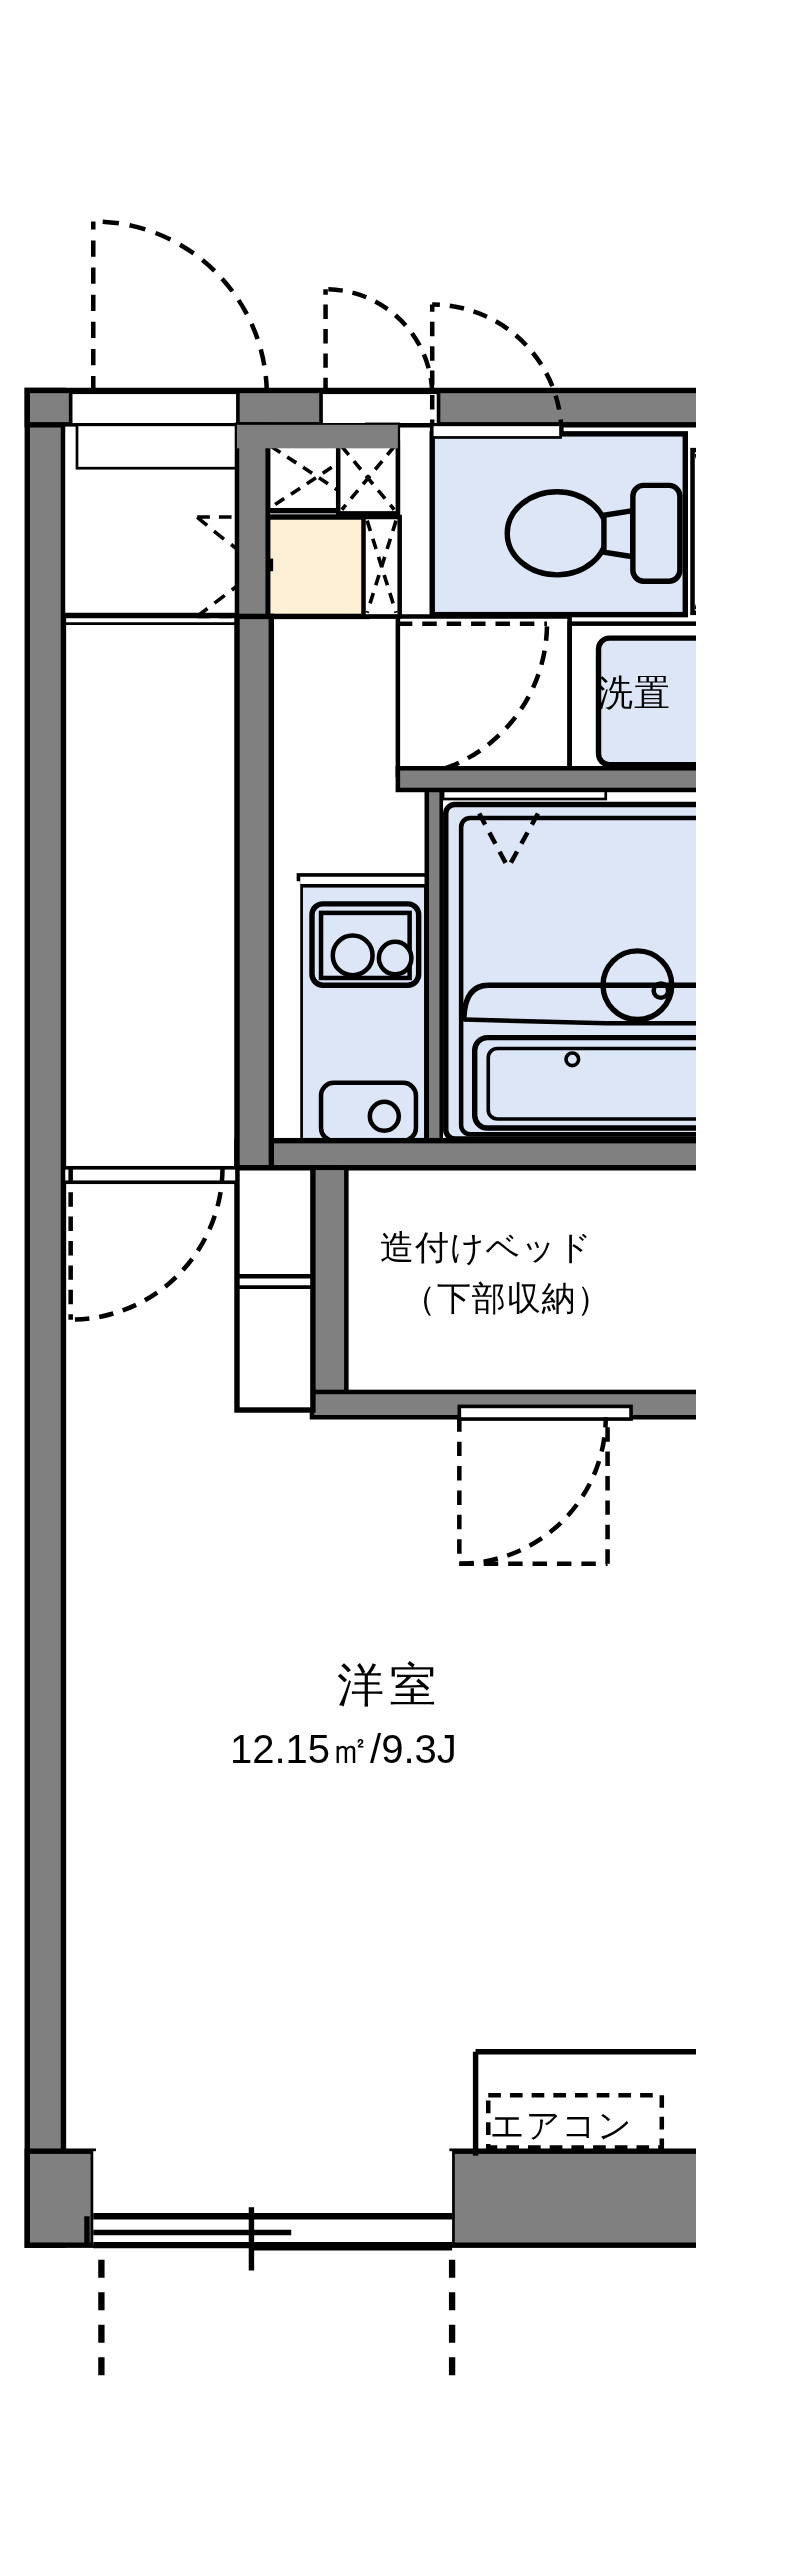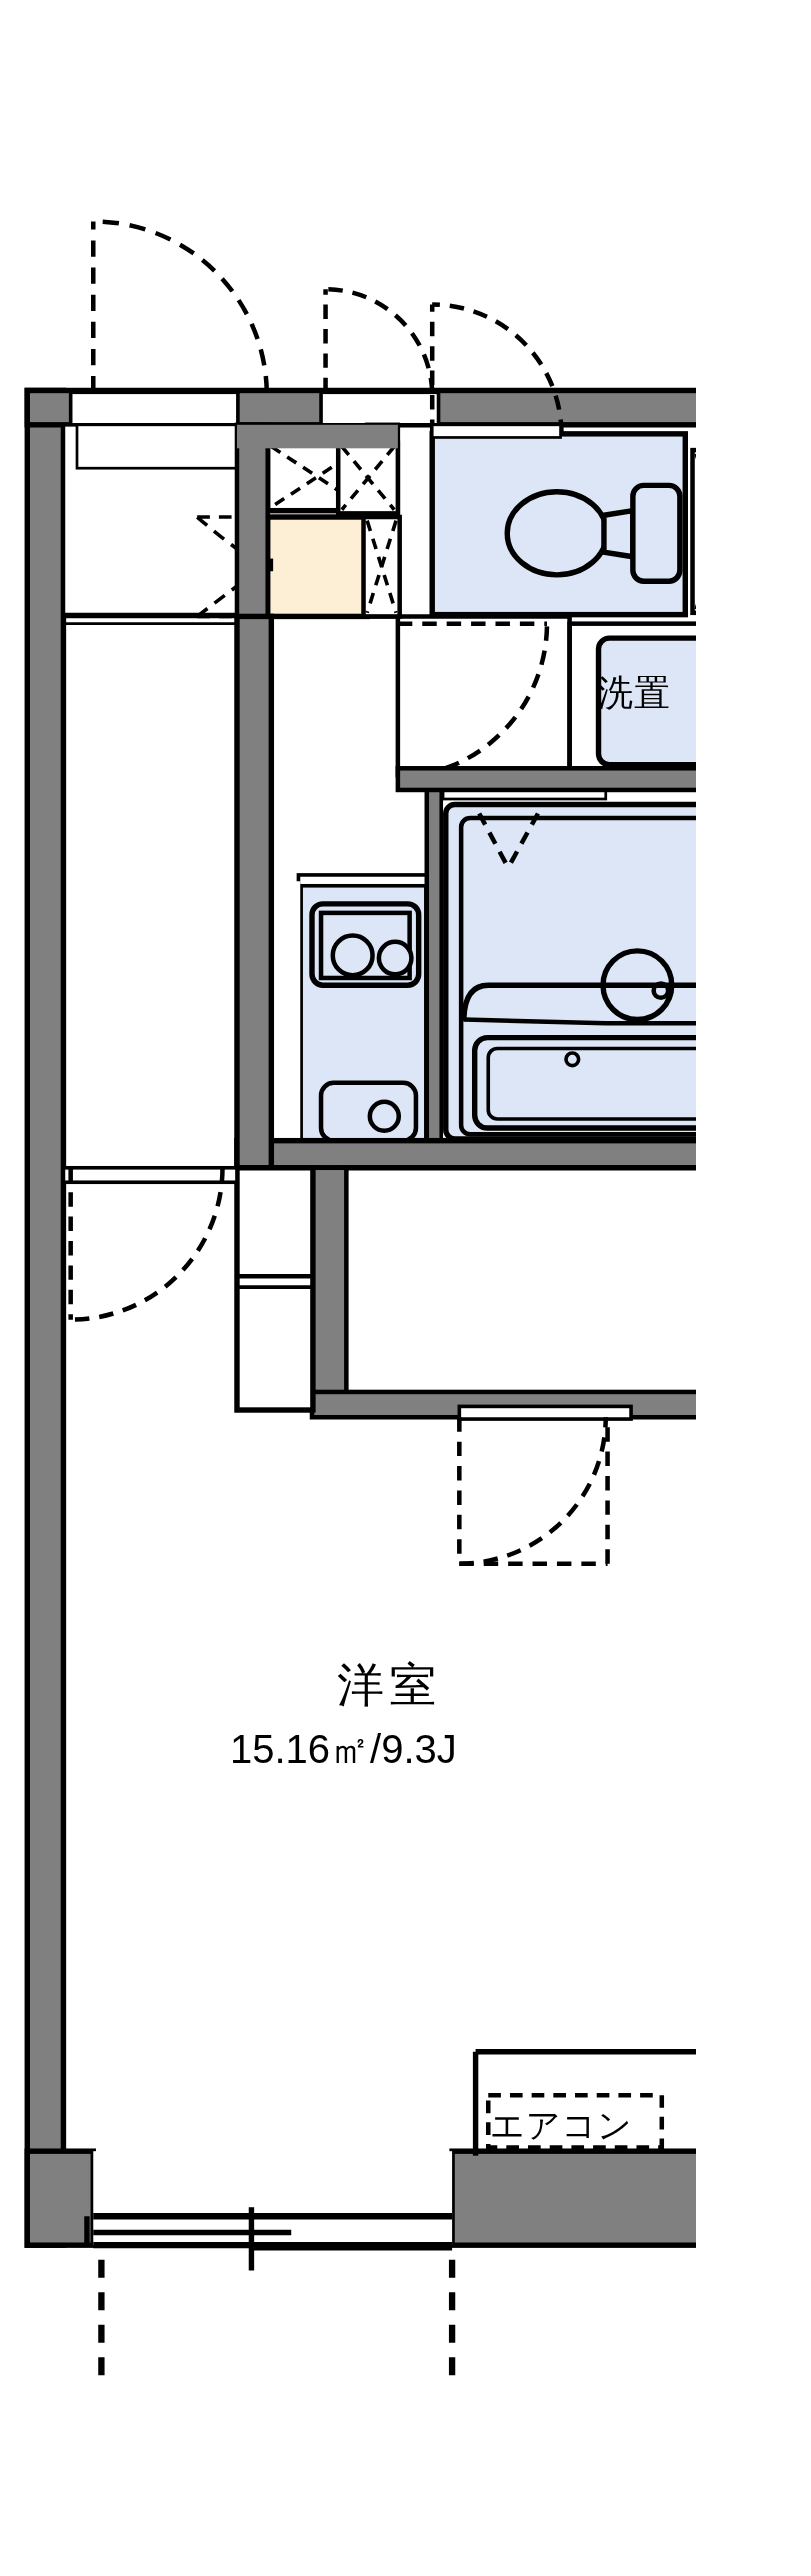--- a/index.html
+++ b/index.html
@@ -290,22 +290,24 @@
       <line x1="278" y1="2488" x2="500" y2="2488" stroke="#000000" stroke-width="4"></line>
 
       <line x1="112" y1="2500" x2="112" y2="2640" stroke="#000000" stroke-width="7" stroke-dasharray="20,16"></line>
       <line x1="500" y1="2500" x2="500" y2="2640" stroke="#000000" stroke-width="7" stroke-dasharray="20,16"></line>
     </g>
 
   </svg>
 
   <div class="lbl" id="label-washer">洗置</div>
 
-
+  <div class="lbl" id="label-bed-1">造付けベッド</div>
+
+  <div class="lbl" id="label-bed-2">（下部収納）</div>
 
   <div class="lbl" id="label-room-name">洋室</div>
 
-  <div class="lbl" id="label-room-area">15.16㎡/9.3J</div>
+  <div class="lbl" id="label-room-area">12.15㎡/9.3J</div>
 
   <div class="lbl" id="label-aircon">エアコン</div>
 
 </div>
 
 
 </body></html>

